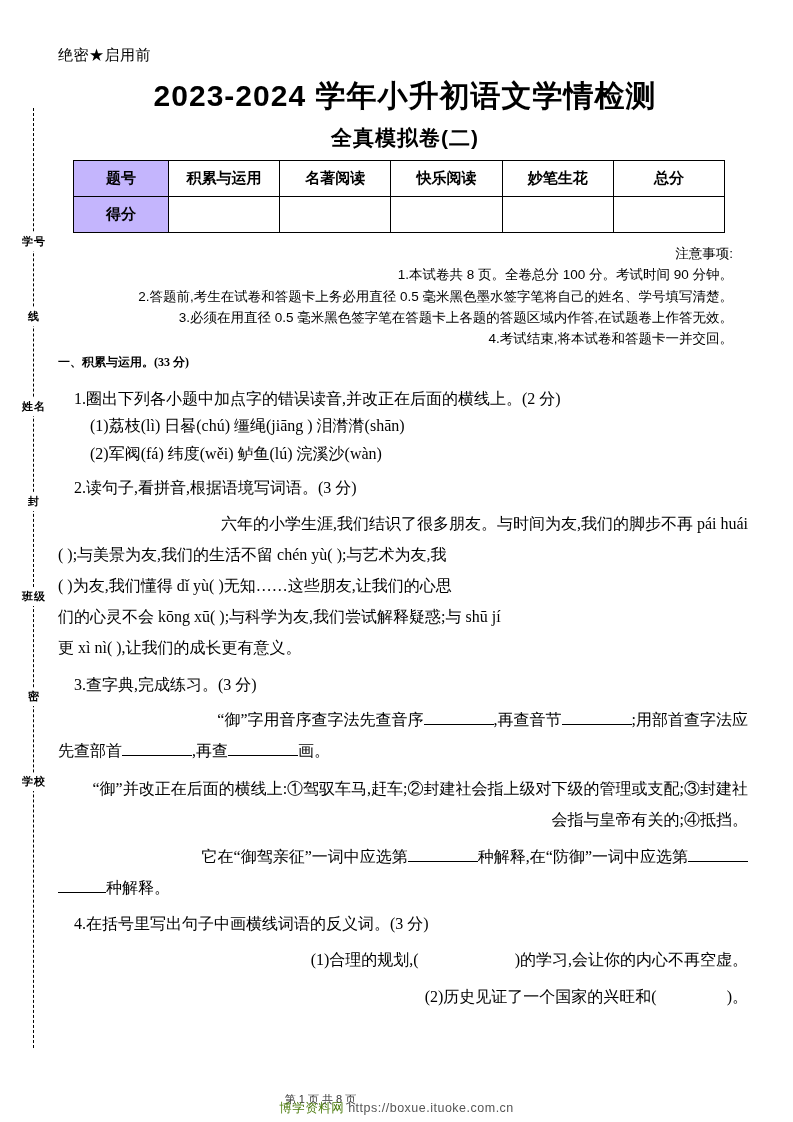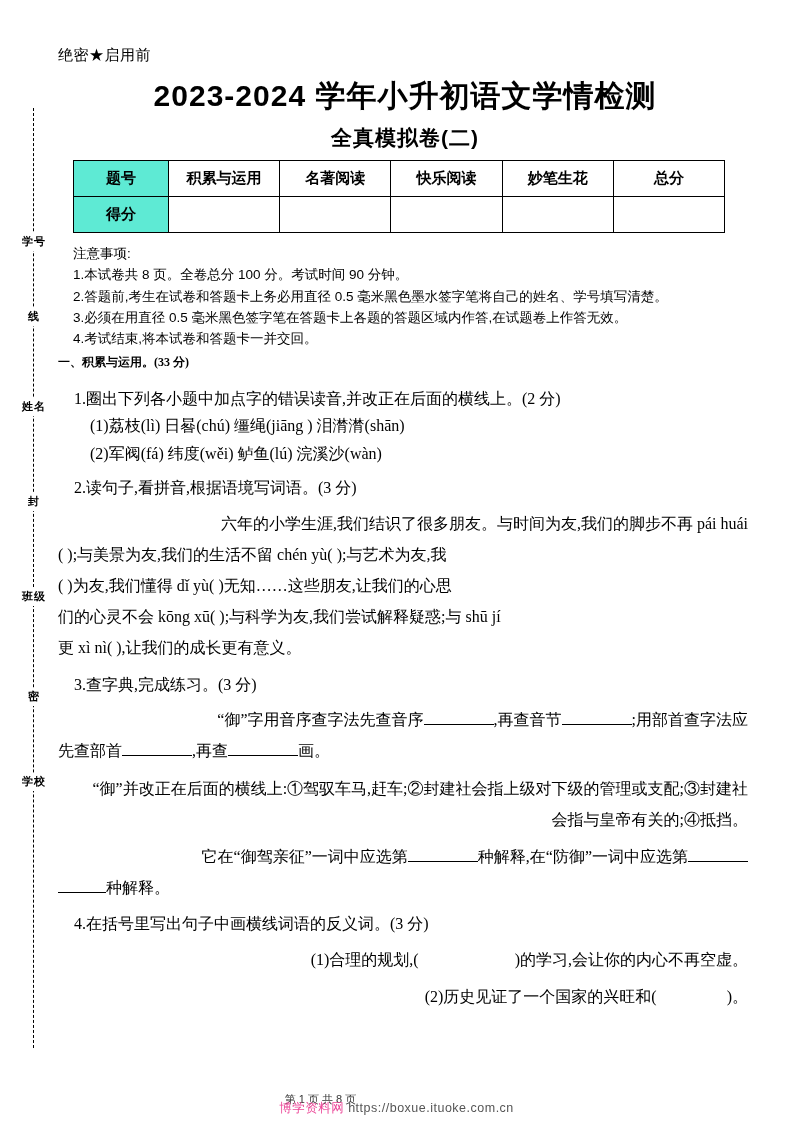--- a/index.html
+++ b/index.html
@@ -96,34 +96,34 @@
   }
   .score-table td {
     border: 1px solid #000;
     height: 35px;
     text-align: center;
     font-size: 15px;
     font-family: "Liberation Sans", sans-serif;
     font-weight: bold;
     padding: 0;
   }
-  .score-table td.first { background: #5eead4; width: 94px; }
+  .score-table td.first { background: #c4b5fd; width: 94px; }
   .score-table tr.row2 td { font-weight: bold; }
 
   
   .notes {
     position: absolute;
     left: 73px;
     top: 243px;
     width: 660px;
     font-size: 13.5px;
     line-height: 1.58;
     font-family: "Liberation Sans", sans-serif;
   }
-  .notes div { white-space: nowrap; }
+  .notes div { white-space: nowrap; text-align: right; }
 
   
   .content {
     position: absolute;
     left: 58px;
     top: 352px;
     width: 690px;
     font-size: 16px;
     line-height: 1.72;
   }
@@ -171,21 +171,21 @@
     position: absolute;
     left: 0;
     top: 1100px;
     width: 793px;
     text-align: center;
     font-size: 12.5px;
     color: #555;
     font-family: "Liberation Sans", sans-serif;
     letter-spacing: 0.5px;
   }
-  .wm-left { color: #ec4899; }
+  .wm-left { color: #4d7c0f; }
 </style>
 </head>
 <body>
 
 <div class="page">
 
   <div class="seal-strip">
     <div class="seal-dash"></div>
     <div class="seal-label" style="top:125px;">
       <span>学号</span>

